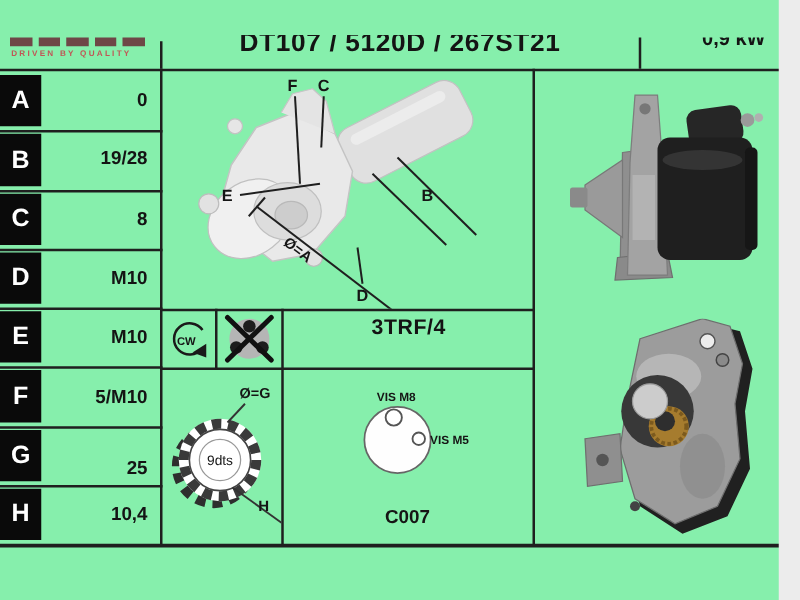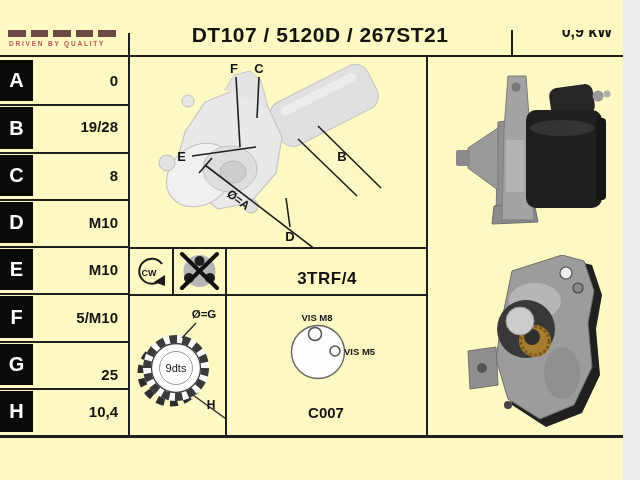--- a/index.html
+++ b/index.html
@@ -1,16 +1,16 @@
 <!DOCTYPE html>
 <html style="--line: #1f1f1f; --tagline: #c05656; --logo-bar: #6e4747; --brass: #a67c2e;"><head>
 <meta charset="utf-8">
 <style>
   html,body{margin:0;padding:0;background:#fff;}
-  .page{position:relative;width:640px;height:480px;background:#fef9c3;
+  .page{position:relative;width:640px;height:480px;background:#86efac;
         font-family:"Liberation Sans",sans-serif;overflow:hidden;color:#141414;}
   .abs{position:absolute;}
   .line{position:absolute;background:var(--line,#1f1f1f);}
   .clip{position:absolute;overflow:hidden;}
   .clip > span{display:block;}
 
   
   .title-clip{left:128px;top:28px;width:384px;height:27px;}
   .title-clip span{transform:translateY(-5px);text-align:center;font-weight:bold;font-size:21px;letter-spacing:.5px;}
   .power-clip{left:524px;top:30px;width:126px;height:25px;}
@@ -19,21 +19,21 @@
   .logo-bars i{flex:1;background:var(--logo-bar,#6e4747);}
   .tagline{left:9px;top:40px;font-size:6.5px;font-weight:bold;letter-spacing:1.8px;
            color:var(--tagline,#c05656);white-space:nowrap;}
 
   
   .row-label{position:absolute;left:0;width:33px;background:#0a0a0a;color:#fff;
              font-weight:bold;font-size:20px;display:flex;align-items:center;justify-content:center;}
   .row-value{position:absolute;left:35px;width:83px;font-weight:bold;font-size:15px;
              display:flex;align-items:center;justify-content:flex-end;}
 
-  .type-cell{left:227px;top:256px;width:200px;height:45px;display:flex;
+  .type-cell{left:227px;top:239px;width:200px;height:45px;display:flex;
              align-items:center;justify-content:center;font-weight:bold;font-size:17px;letter-spacing:.5px;}
 
   svg text{font-family:"Liberation Sans",sans-serif;fill:#151515;}
   .scan-strip{position:absolute;right:0;top:0;width:17px;height:480px;background:#ececec;}
 </style>
 </head>
 <body>
 
 <div class="page">
 

